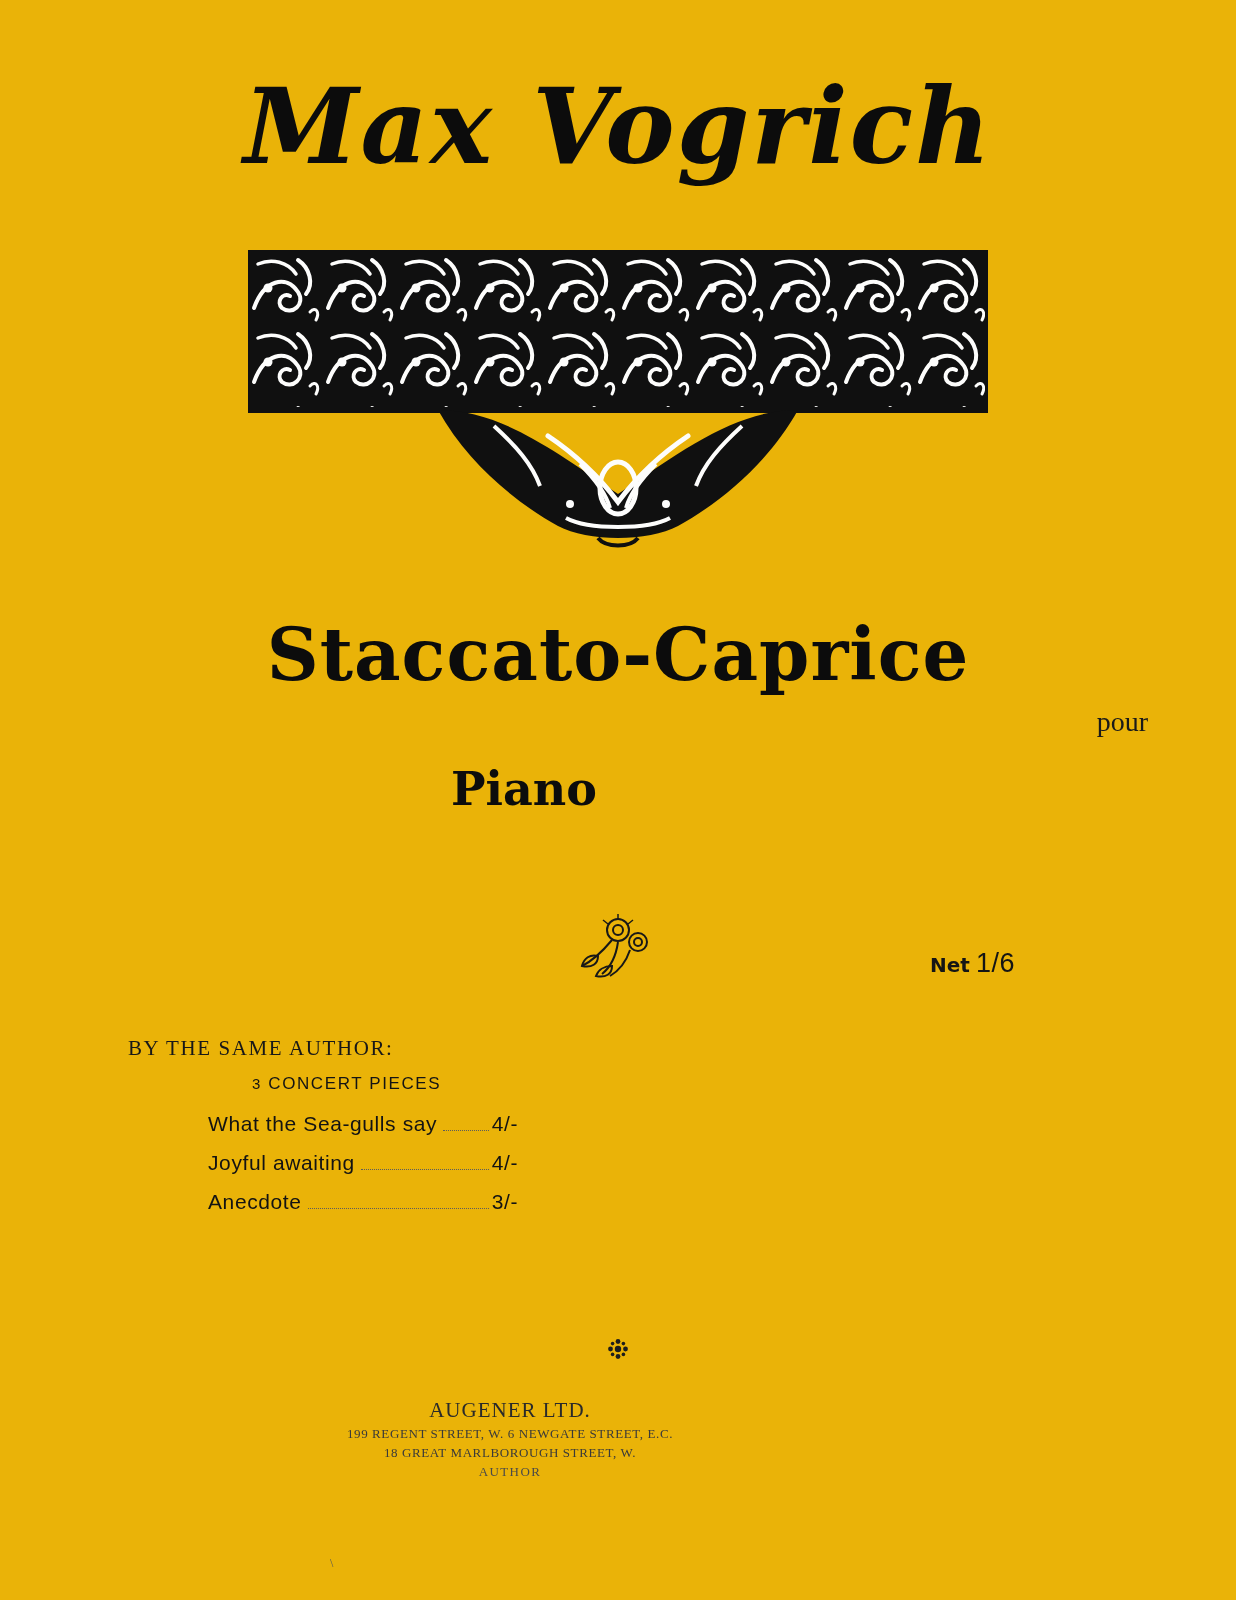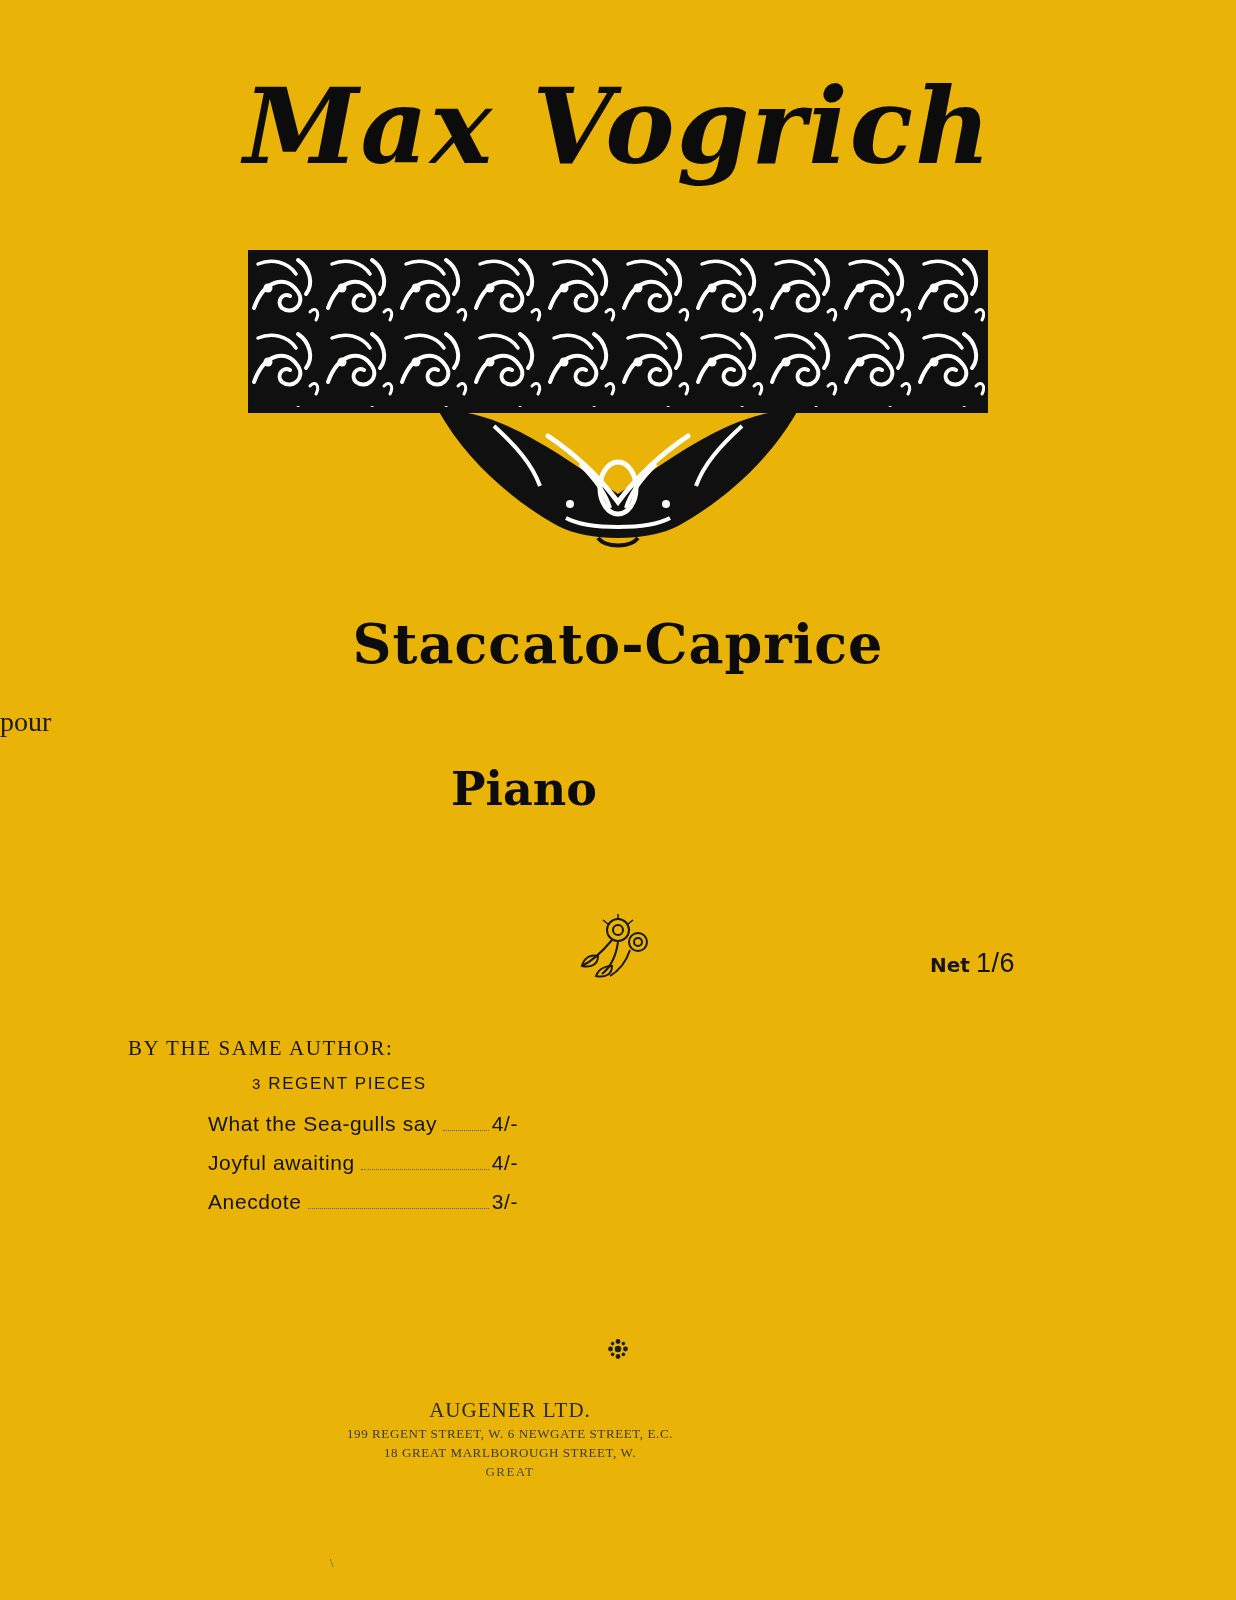--- a/index.html
+++ b/index.html
@@ -54,31 +54,31 @@
 
   
   .title {
     position: absolute;
     top: 612px;
     left: 0;
     width: 1236px;
     text-align: center;
     font-family: "DejaVu Serif", serif;
     font-weight: 700;
-    font-size: 54px;
+    font-size: 72px;
     letter-spacing: 1px;
     color: #0c0c0c;
     white-space: nowrap;
   }
   .subtitle-pour {
     position: absolute;
     top: 706px;
     left: 0;
     width: 1148px;
-    text-align: left;
+    text-align: right;
     font-family: "Liberation Serif", serif;
     font-size: 28px;
     color: #1a1a1a;
   }
   .instrument {
     position: absolute;
     top: 762px;
     left: 0;
     width: 1048px;
     text-align: center;
@@ -280,21 +280,21 @@
   </div>
 
   <div class="price">
     <span>Net</span><span class="amount">1/6</span>
   </div>
 
   <div class="author-note">BY THE SAME AUTHOR:</div>
 
   <div class="works-heading">
     <span class="num">3</span>
-    <span>REGENT PIECES</span>
+    <span>CONCERT PIECES</span>
   </div>
 
   <div class="works-list">
     <div class="work-row">
       <span class="work-title">What the Sea-gulls say</span>
       <span class="dots"></span>
       <span class="work-price">4/-</span>
     </div>
     <div class="work-row">
       <span class="work-title">Joyful awaiting</span>
@@ -321,18 +321,18 @@
         <circle cx="5.6" cy="16.4" r="1.8"></circle>
         <circle cx="16.4" cy="16.4" r="1.8"></circle>
       </g>
     </svg>
   </div>
 
   <div class="imprint">
     <div class="pub-name">AUGENER LTD.</div>
     <div class="pub-addr1">199 REGENT STREET, W.   6 NEWGATE STREET, E.C.</div>
     <div class="pub-addr2">18 GREAT MARLBOROUGH STREET, W.</div>
-    <div class="pub-city">GREAT</div>
+    <div class="pub-city">AUTHOR</div>
   </div>
 
   <div class="mark">\</div>
 
 </div>
 
 </body></html>

